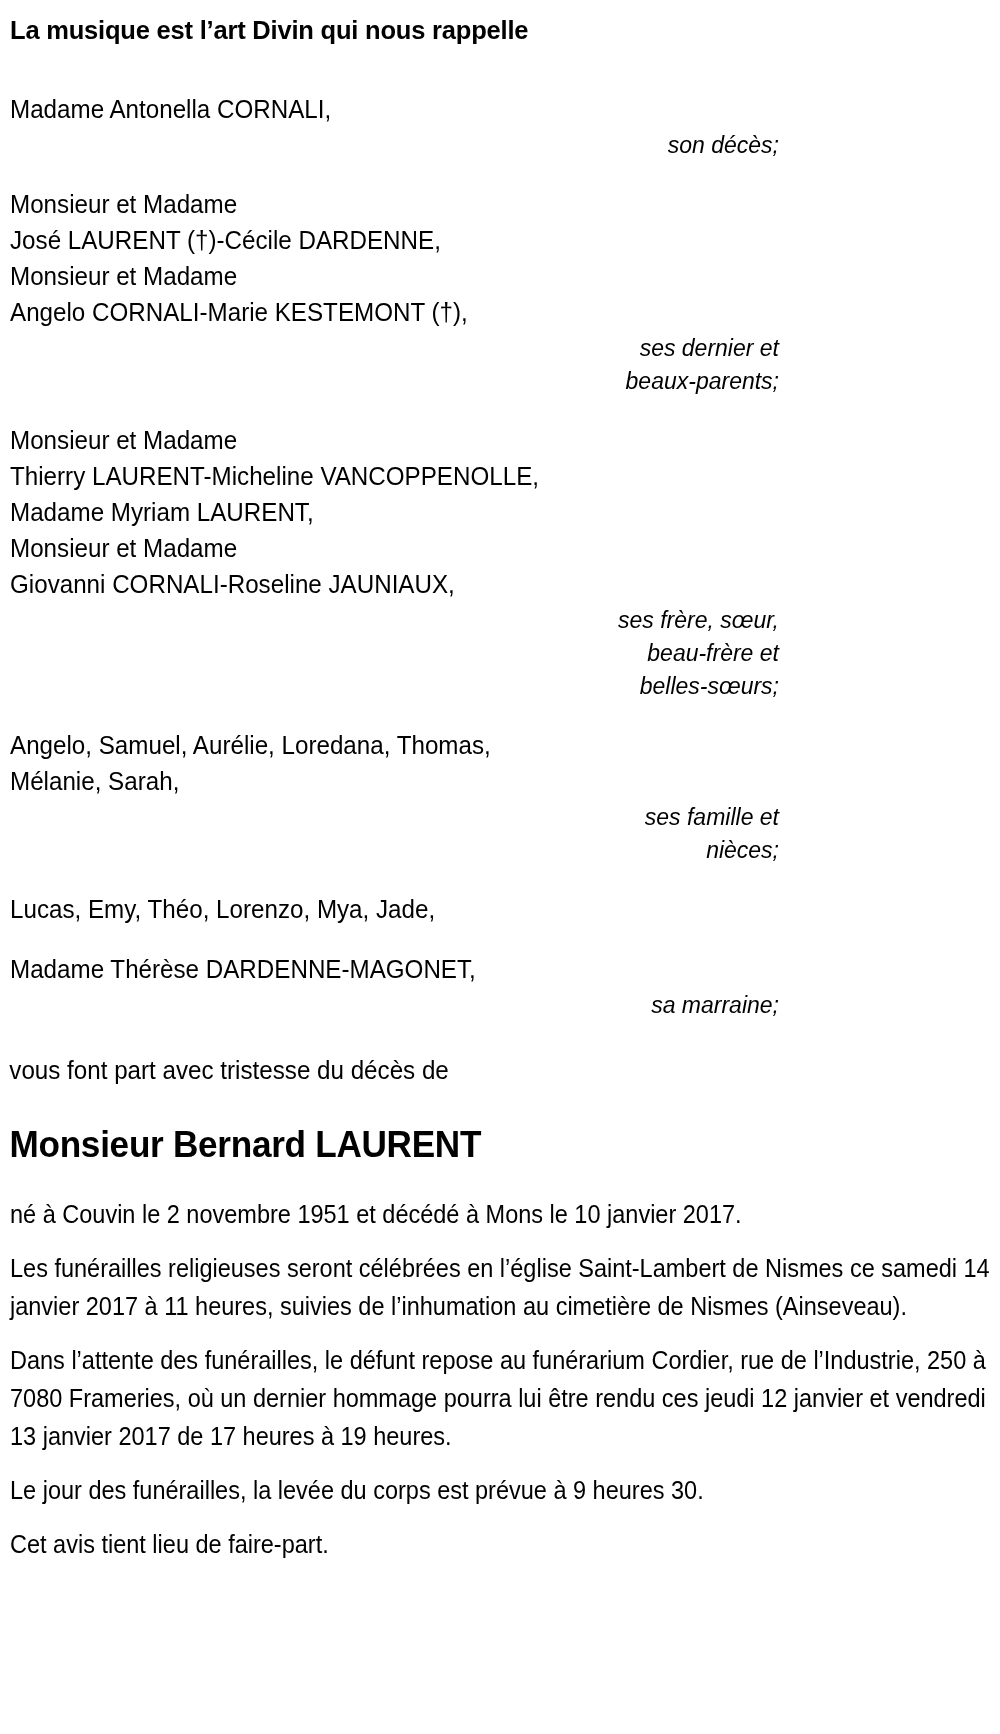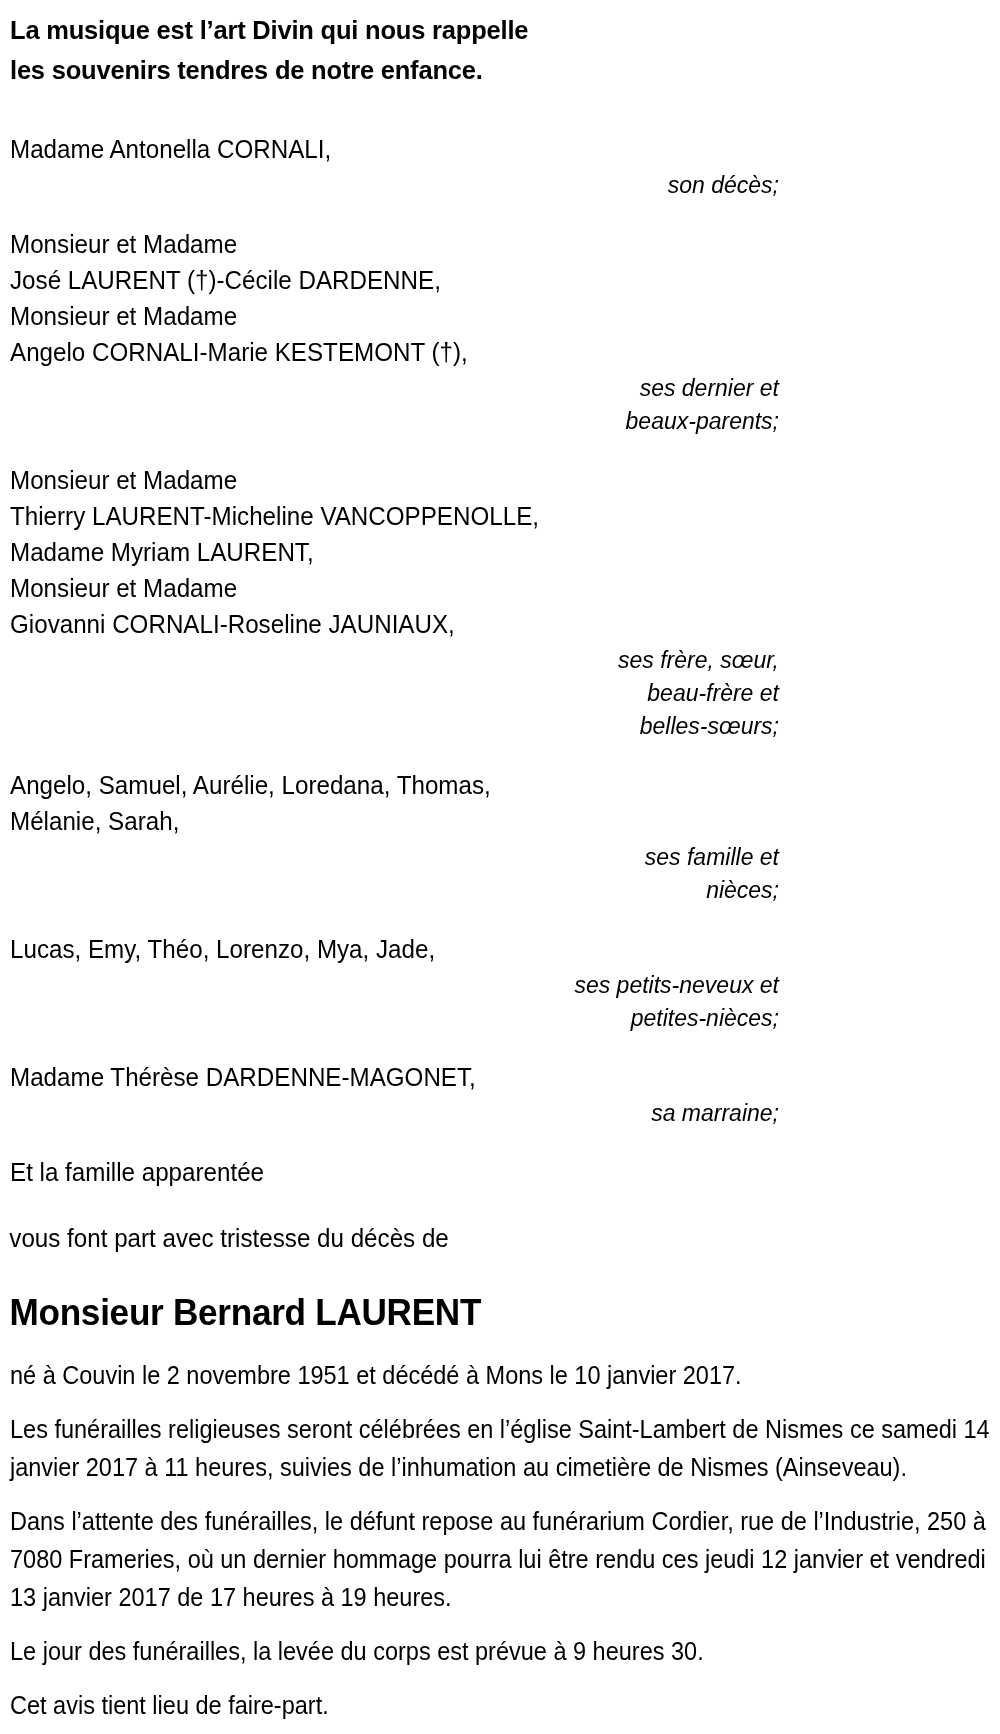--- a/index.html
+++ b/index.html
@@ -85,42 +85,41 @@
     line-height: 46px;
     letter-spacing: -0.3px;
     transform: scaleX(0.95);
     transform-origin: left center;
     white-space: nowrap;
   }
 
   
   .details {
     padding: 0 10px;
-    margin-top: 20px;
+    margin-top: 27px;
   }
   .para {
     font-size: 25px;
     line-height: 38px;
     margin-bottom: 16px;
     transform: scaleX(0.94);
     transform-origin: left top;
     width: 1045px;
   }
   .para:last-child {
     margin-bottom: 0;
   }
 </style>
 </head>
 <body>
 
 <div class="page">
 
   <div class="epigraph">
     <div class="epigraph-line">La musique est l’art Divin qui nous rappelle</div>
-    <div class="epigraph-line">les souvenirs tendres de notre enfance.</div>
   </div>
 
   <div class="family">
       <div class="fam-group">
         <div class="names">
           <div class="name-line">Madame Antonella CORNALI,</div>
         </div>
         <div class="relation">
           <div class="relation-line">son décès;</div>
         </div>
@@ -158,36 +157,27 @@
         </div>
         <div class="relation">
           <div class="relation-line">ses famille et</div>
           <div class="relation-line">nièces;</div>
         </div>
       </div>
       <div class="fam-group">
         <div class="names">
           <div class="name-line">Lucas, Emy, Théo, Lorenzo, Mya, Jade,</div>
         </div>
-        <div class="relation">
-          <div class="relation-line">ses petits-neveux et</div>
-          <div class="relation-line">petites-nièces;</div>
-        </div>
       </div>
       <div class="fam-group">
         <div class="names">
           <div class="name-line">Madame Thérèse DARDENNE-MAGONET,</div>
         </div>
         <div class="relation">
           <div class="relation-line">sa marraine;</div>
-        </div>
-      </div>
-      <div class="fam-group">
-        <div class="names">
-          <div class="name-line">Et la famille apparentée</div>
         </div>
       </div>
     </div>
 
   <div class="announce-verb">vous font part avec tristesse du décès de</div>
 
   <div class="deceased-name">Monsieur Bernard LAURENT</div>
 
   <div class="details">
       <div class="para">né à Couvin le 2 novembre 1951 et décédé à Mons le 10 janvier 2017.</div>

